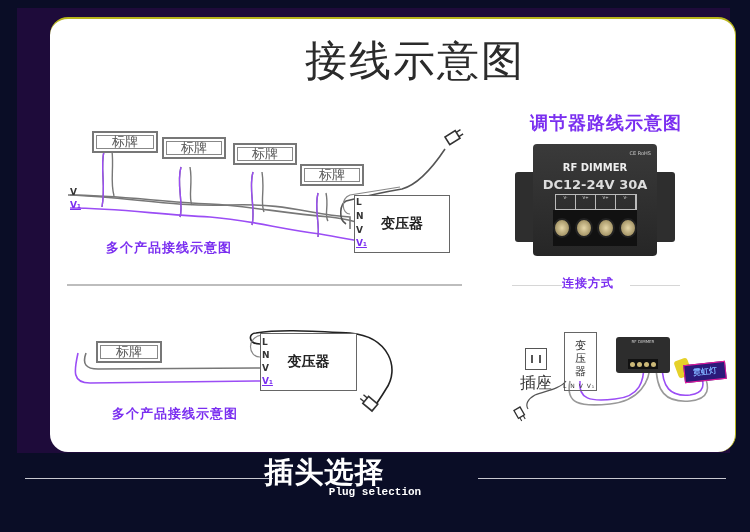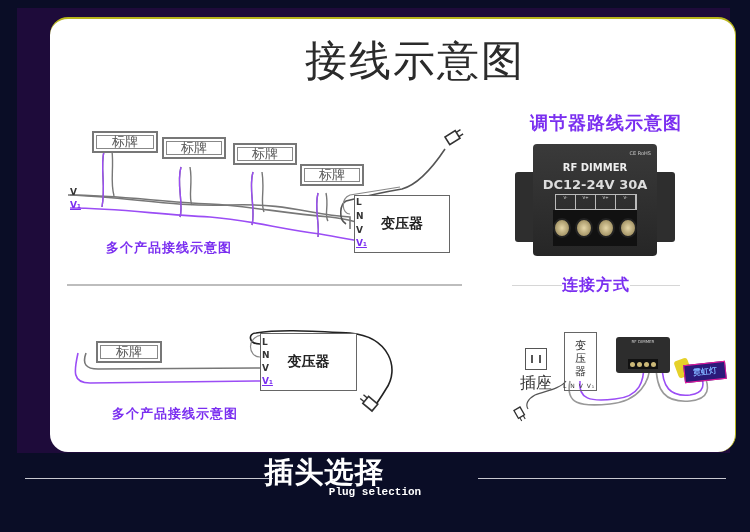--- a/index.html
+++ b/index.html
@@ -209,21 +209,21 @@
       </div>
       <div class="block">
         <div class="screw"></div>
         <div class="screw"></div>
         <div class="screw"></div>
         <div class="screw"></div>
       </div>
     </div>
 
     <div class="thin" style="left:462px;top:266px;width:50px;"></div>
-    <div class="purple-label" style="left:512px;top:256px;font-size:16px;">连接方式</div>
+    <div class="purple-label" style="left:512px;top:256px;font-size:12px;">连接方式</div>
     <div class="thin" style="left:580px;top:266px;width:50px;"></div>
 
     <div class="socket">
         <i style="left:5px;"></i>
         <i style="left:13px;"></i>
       </div>
     <div class="socket-label">插座</div>
     <div class="vtrans">
         <span style="display:block;width:12px;margin:0 auto;">变压器</span>
       </div>

